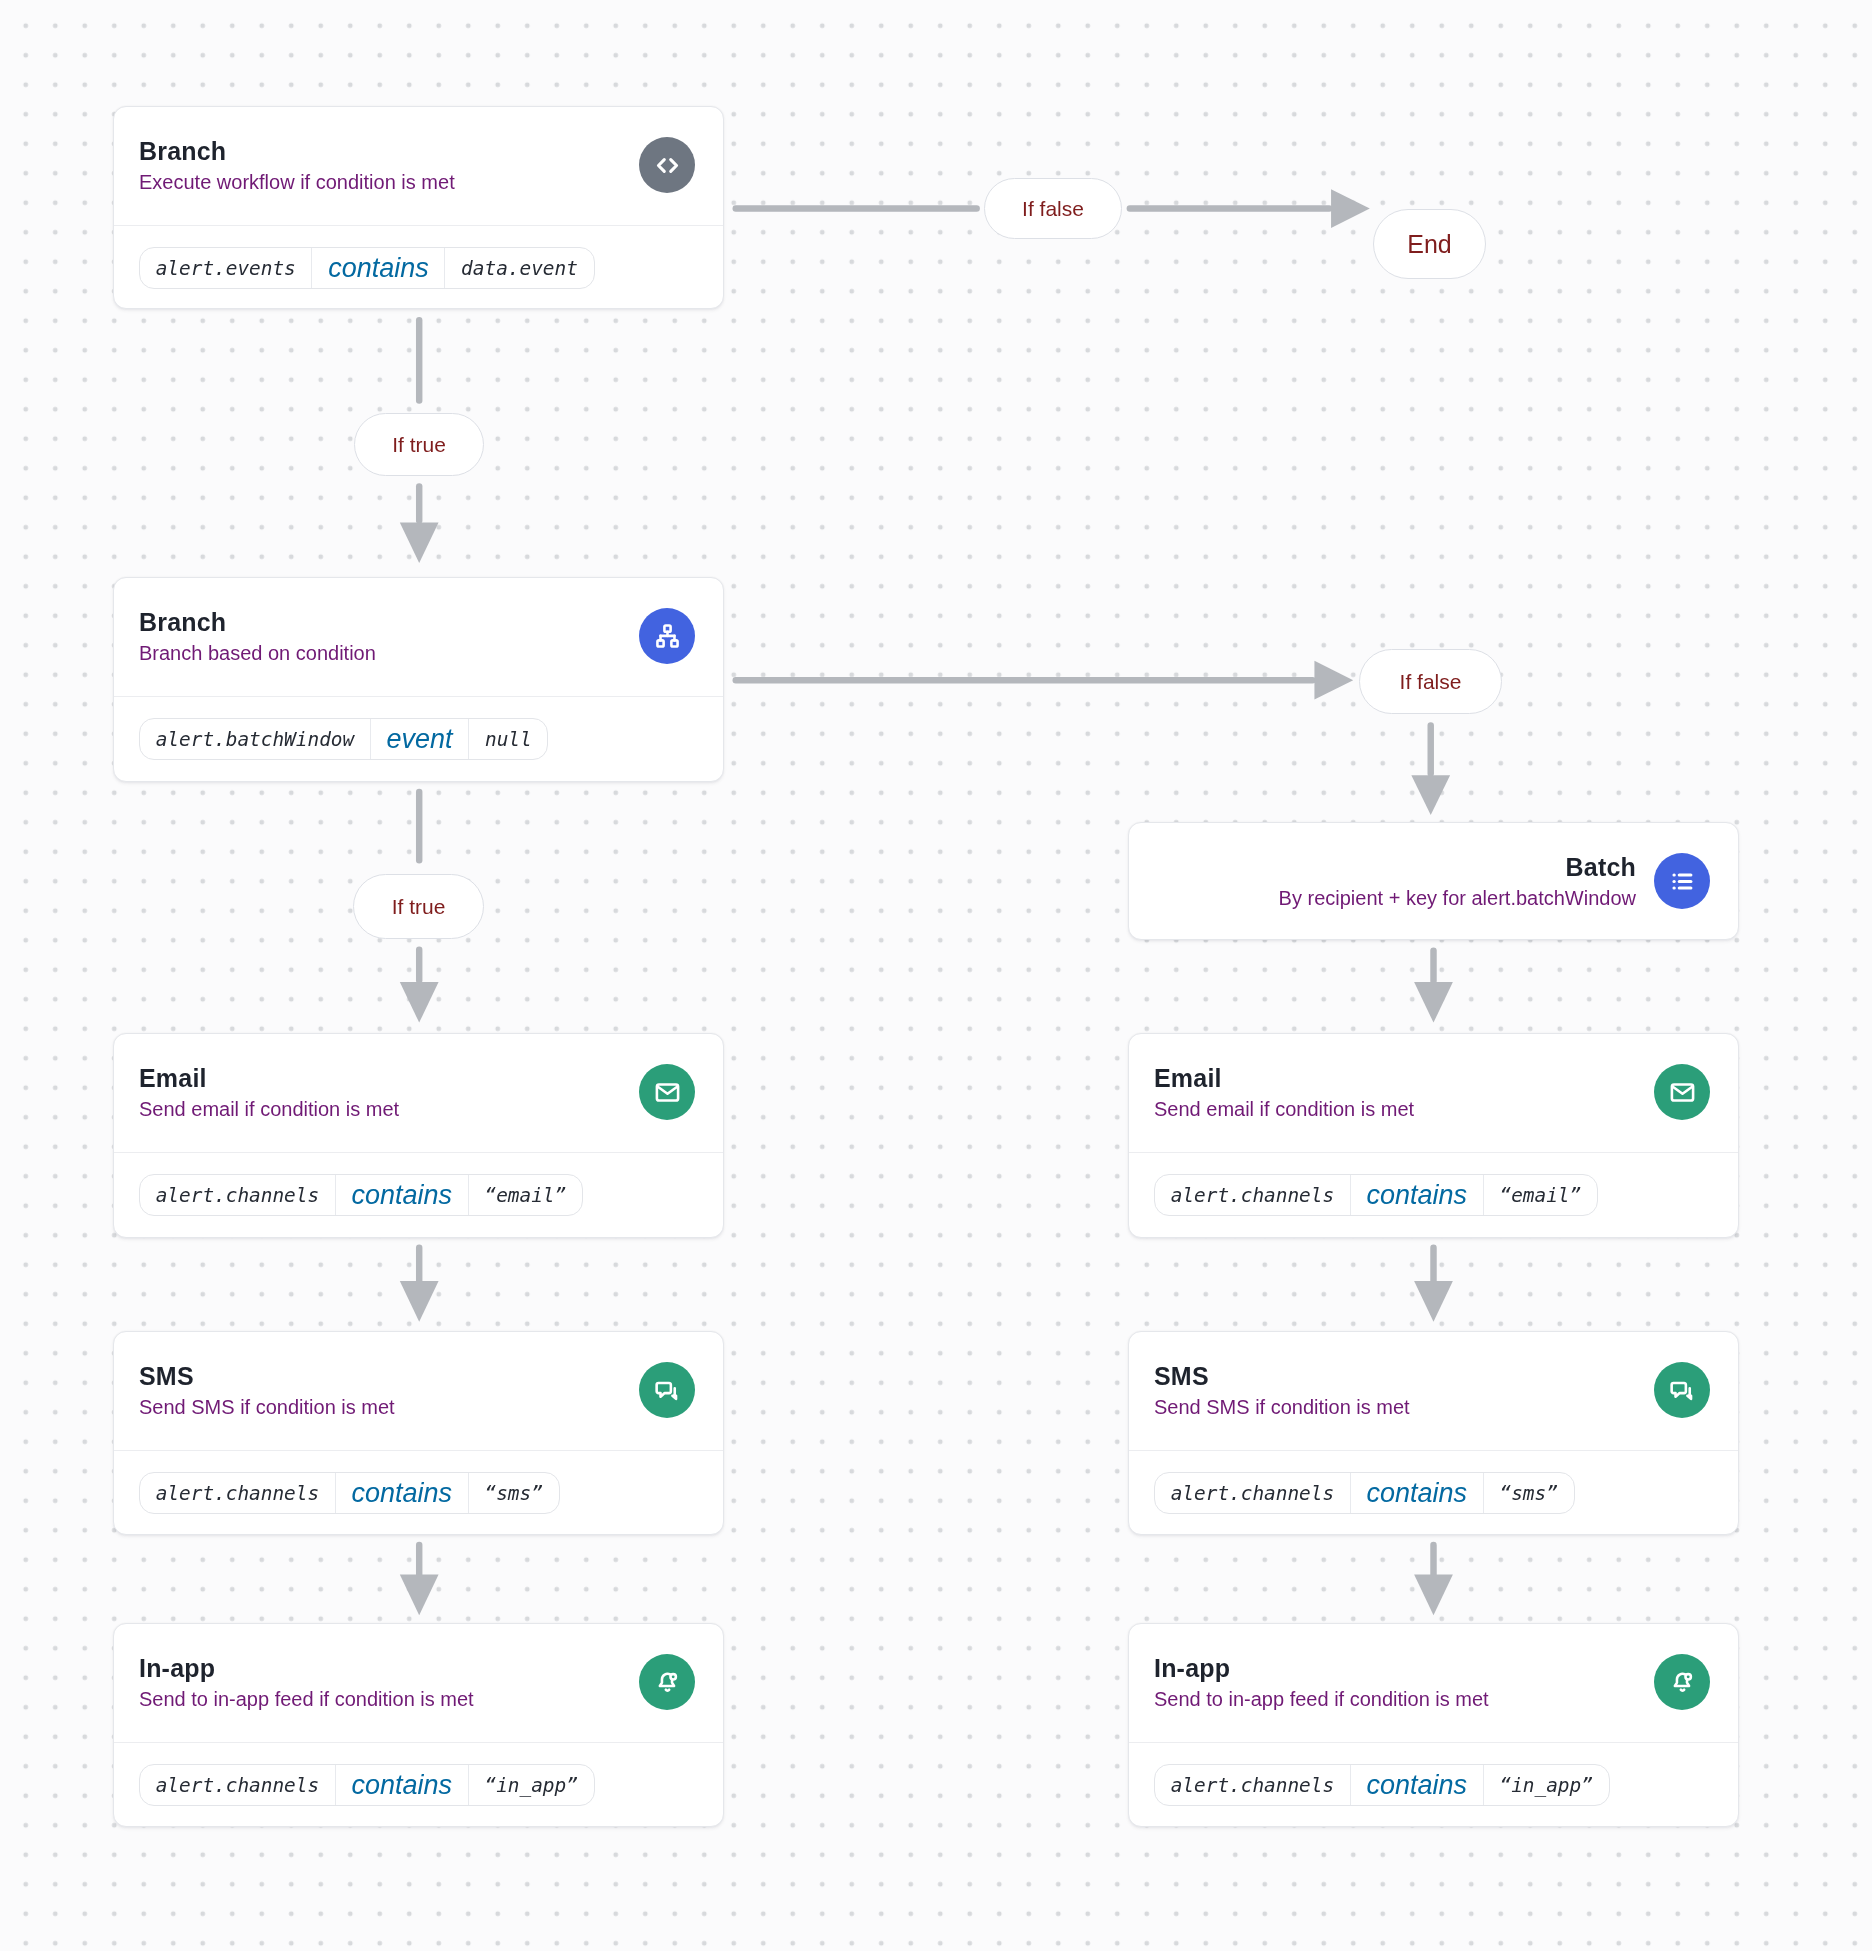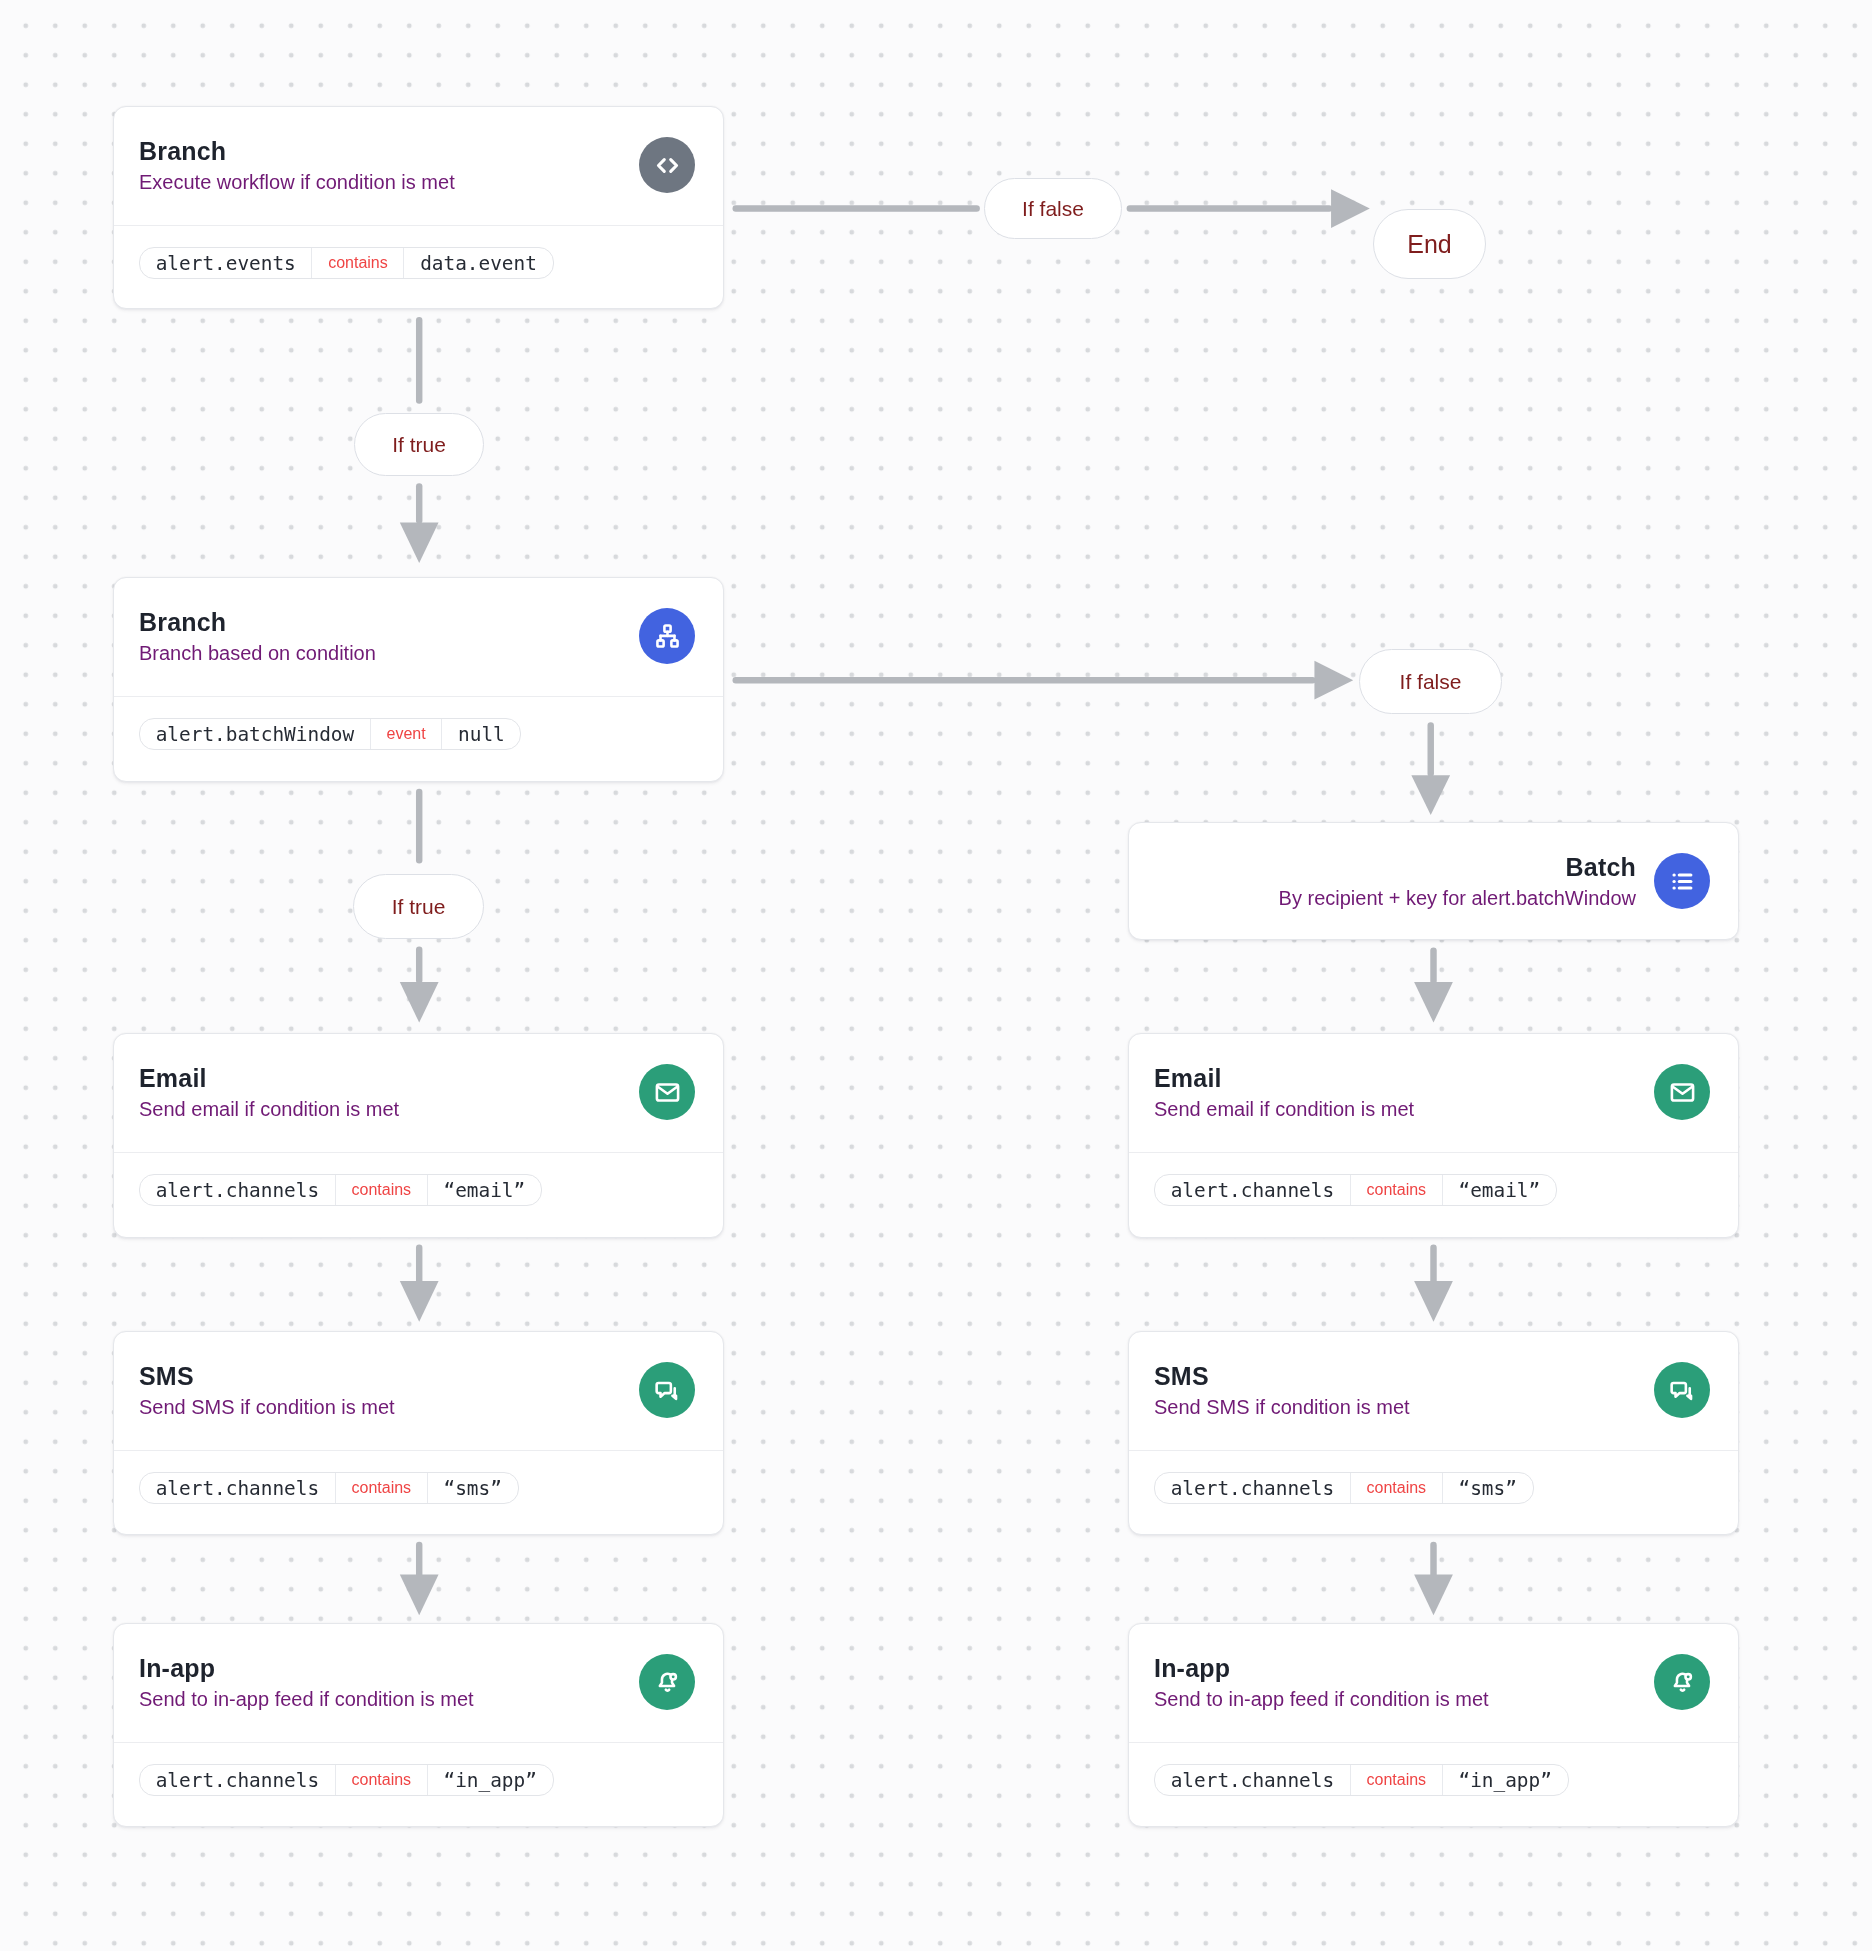--- a/index.html
+++ b/index.html
@@ -19,26 +19,26 @@
   .node-header{position:relative;height:118px;box-sizing:border-box;padding:30px 102px 0 25px;}
   .node-header.solo{height:116px;}
   .node-title{font-size:25px;font-weight:700;color:#1e232d;letter-spacing:0.2px;line-height:1.15;}
   .node-sub{margin-top:4px;font-size:20px;font-weight:400;color:#701a75;line-height:1.2;}
   .node-icon{
     position:absolute;top:30px;right:28px;width:56px;height:56px;border-radius:50%;
     display:flex;align-items:center;justify-content:center;
   }
   .node-footer{border-top:0.9px solid #ecedf0;padding:21px 25px 0 25px;}
   .chip{
-    display:inline-flex;align-items:stretch;height:32px;background:#fff;
-    border:0.9px solid #e3e5e9;border-radius:15px;overflow:hidden;box-sizing:border-box;
+    display:inline-flex;align-items:stretch;height:42px;background:#fff;
+    border:0.9px solid #e3e5e9;border-radius:15px;overflow:hidden;box-sizing:border-box;font-style:italic;
   }
   .chip>span{display:flex;align-items:center;padding:0 15.7px;white-space:nowrap;}
   .chip .mono{font-family:"DejaVu Sans Mono","Liberation Mono",monospace;font-size:19.4px;color:#262b34;}
-  .chip .op{font-size:16px;color:#ef4444;border-left:0.9px solid #e8eaee;border-right:0.9px solid #e8eaee;}
+  .chip .op{font-size:27px;color:#0369a1;border-left:0.9px solid #e8eaee;border-right:0.9px solid #e8eaee;}
   .pill{
     position:absolute;background:#fff;border:1.4px solid #dde0e6;border-radius:922px;
     display:flex;align-items:center;justify-content:center;
     font-size:21px;font-weight:400;color:#7f1d1d;box-sizing:border-box;
   }
   .pill.end{font-size:25px;margin-top:36px;}
 </style>
 </head>
 <body>
 

